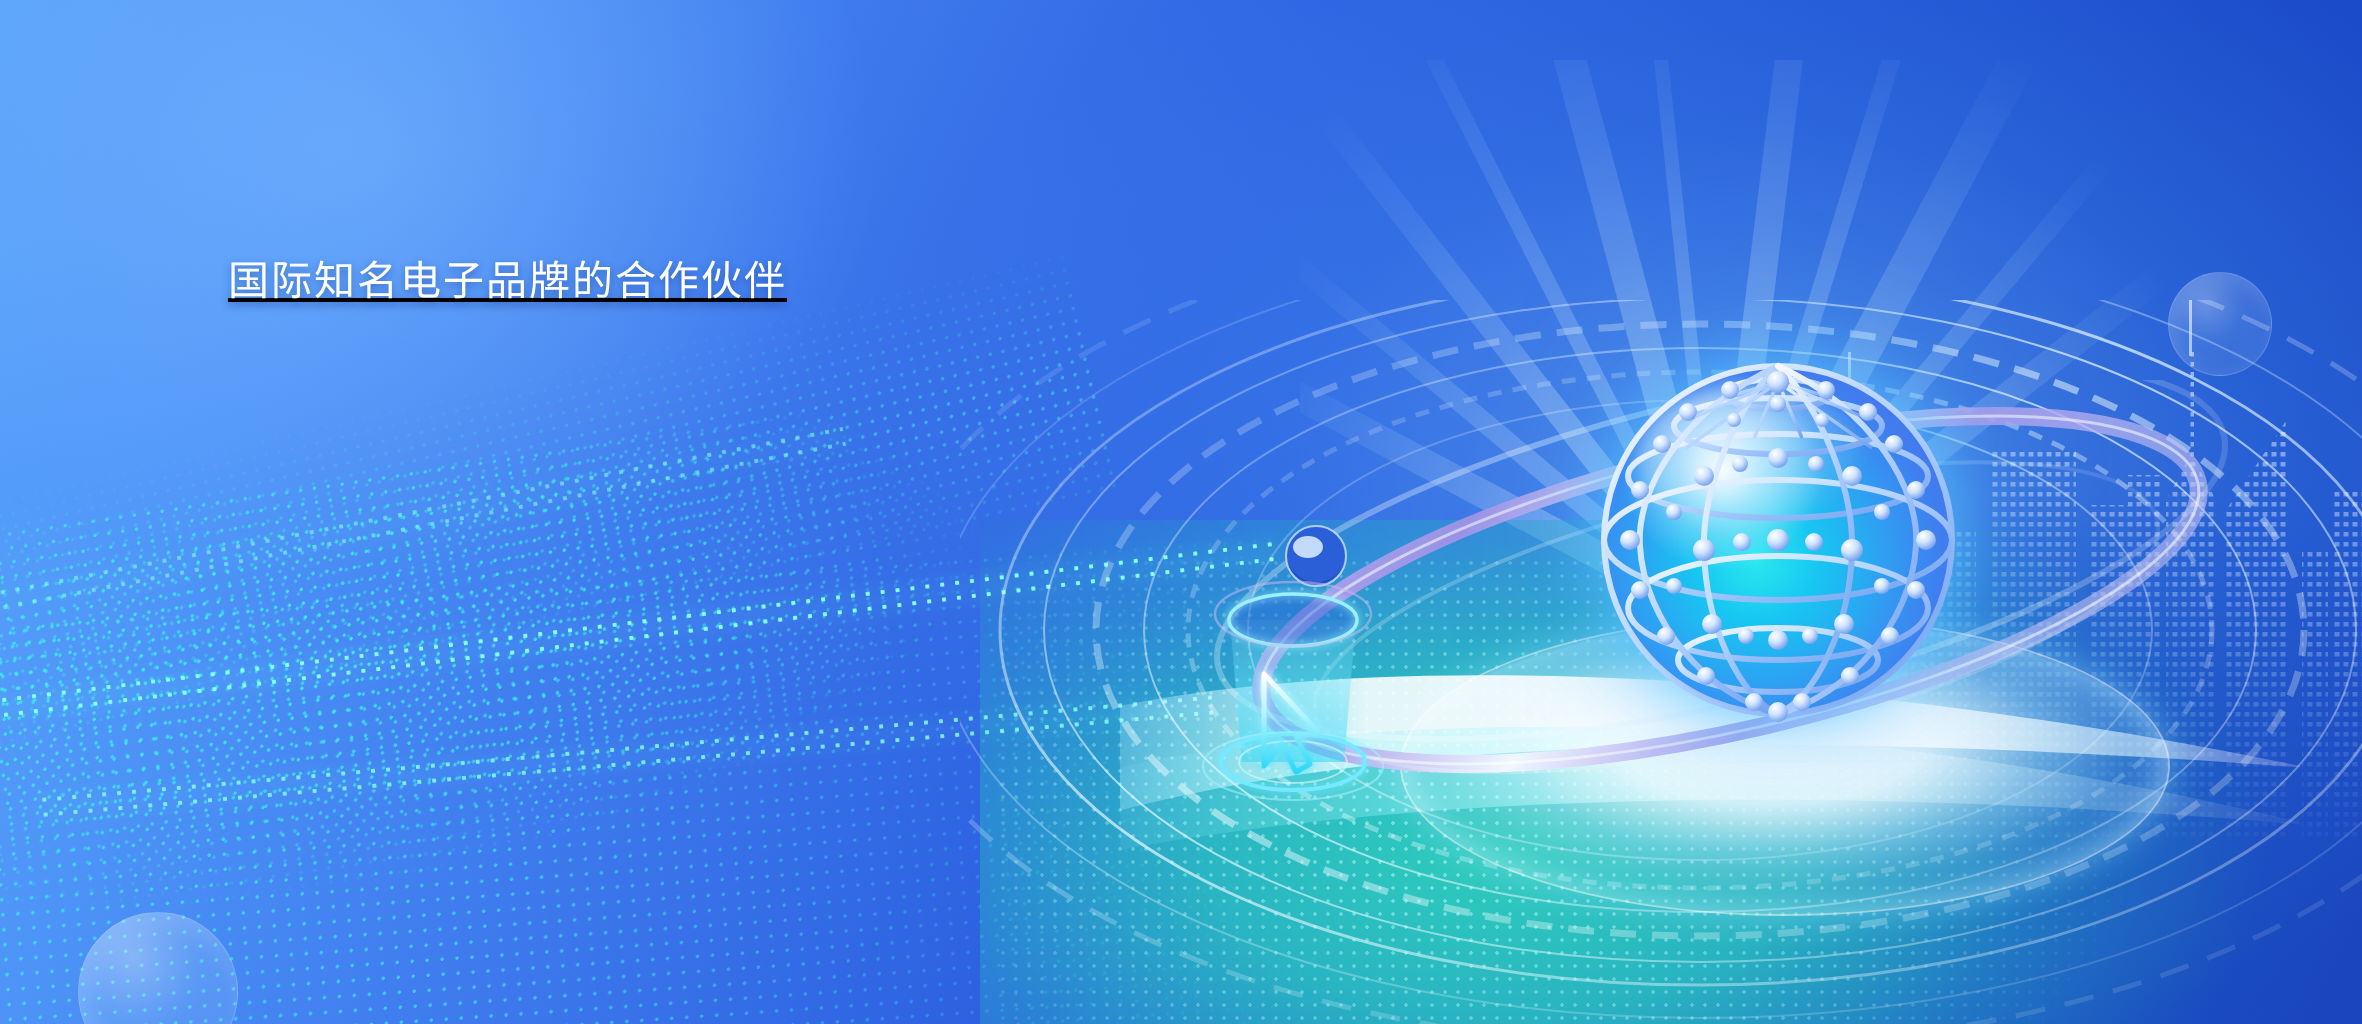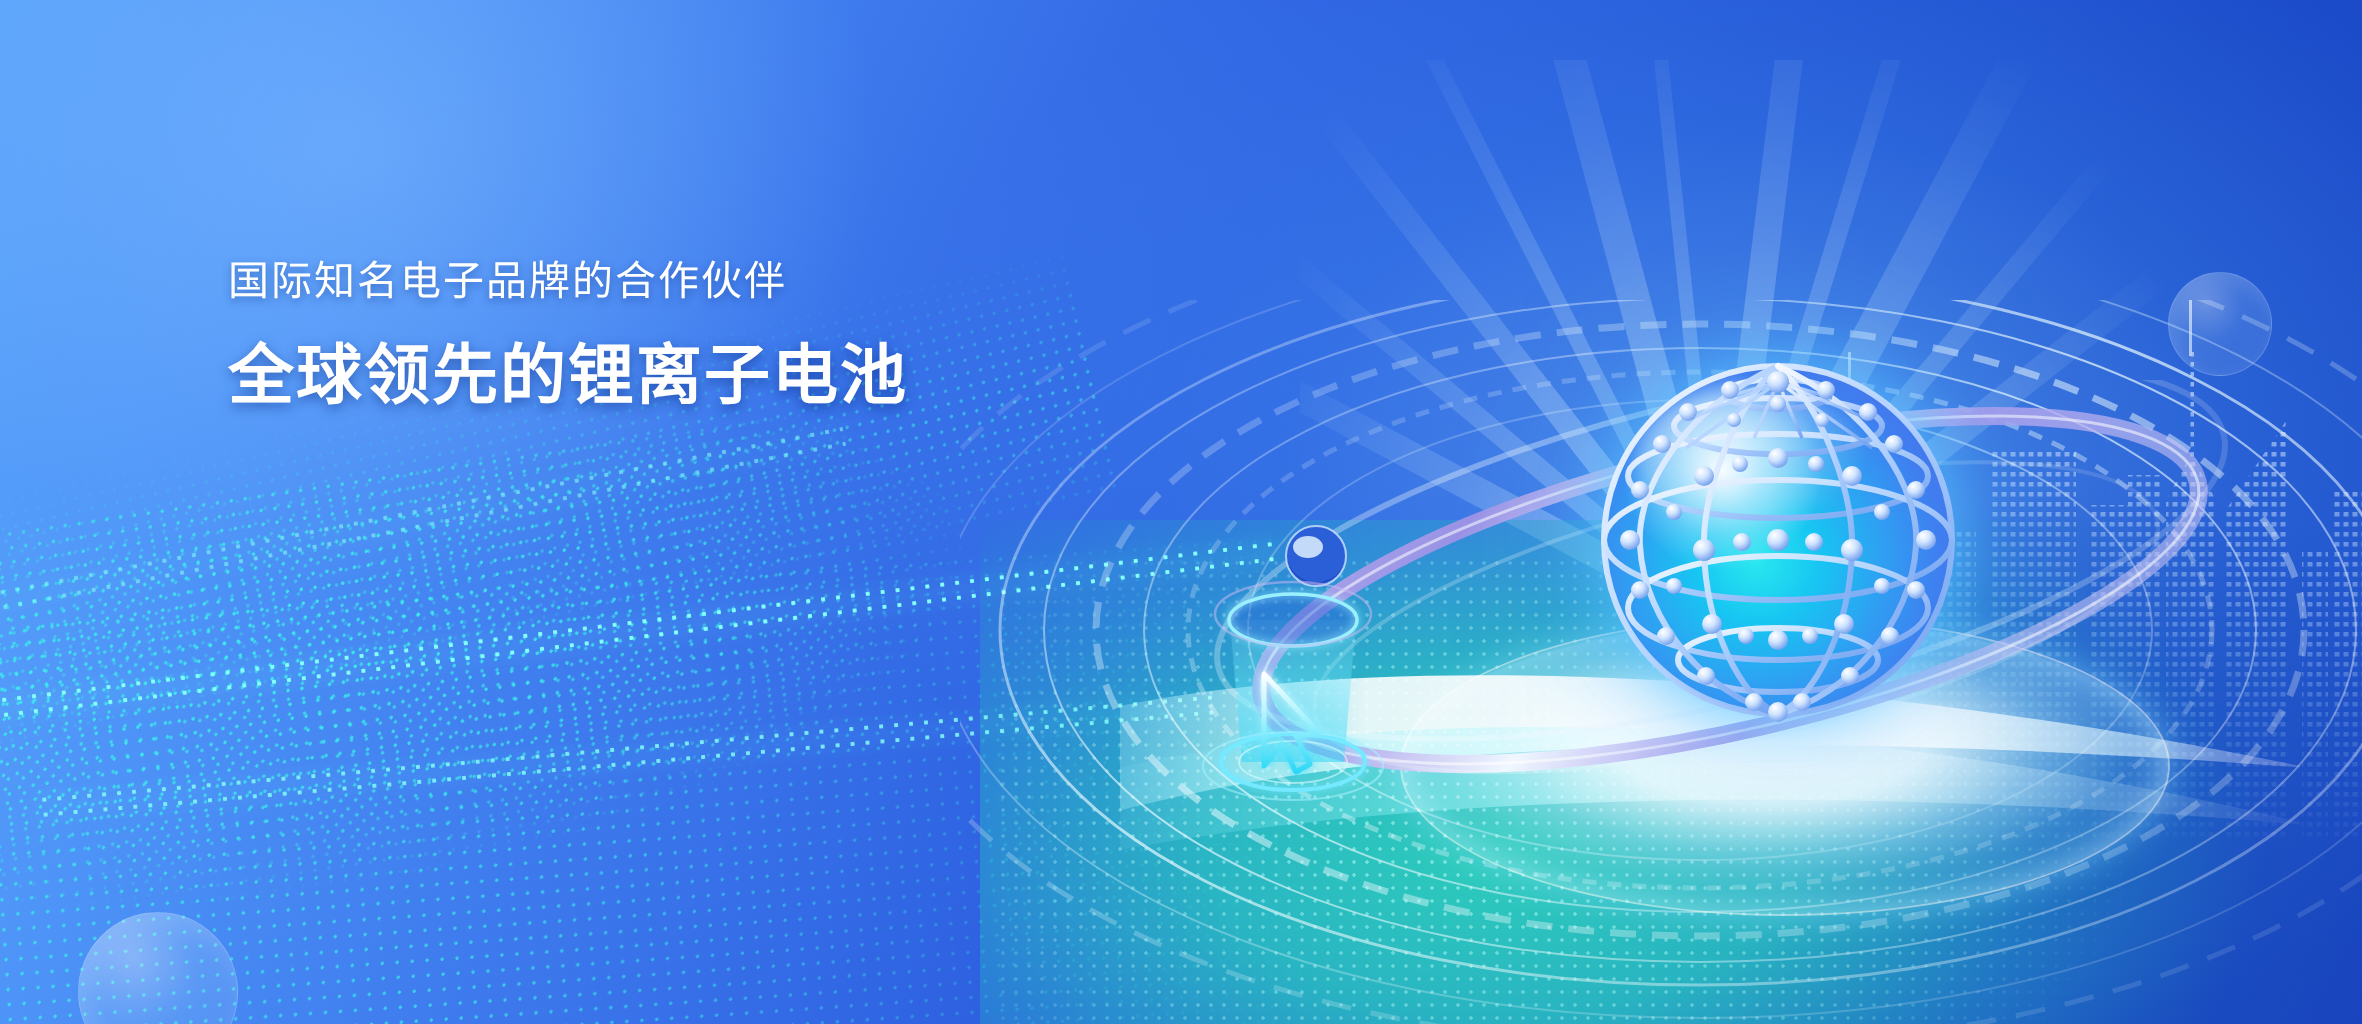--- a/index.html
+++ b/index.html
@@ -166,21 +166,21 @@
   }
   #bubble-bl{
     left:78px; top:912px; width:160px; height:160px;
     background:radial-gradient(circle at 34% 28%, rgba(255,255,255,.34) 0%, rgba(200,235,255,.18) 40%, rgba(130,200,255,.08) 70%, rgba(90,170,245,.02) 100%);
     border:1px solid rgba(215,240,255,.32);
     box-shadow:inset -14px -14px 34px rgba(255,255,255,.10), inset 10px 12px 26px rgba(255,255,255,.14);
   }
 
   
   #text-block{
-    position:absolute; left:228px; top:258px; width:900px; z-index:30;
+    position:absolute; left:228px; top:258px; width:900px; z-index:30;text-decoration:underline;
   }
   #eyebrow{
     font-size:41px; line-height:1.15; color:#ffffff; letter-spacing:2px;
     font-weight:400;
     text-shadow:0 3px 9px rgba(10,45,130,.45);
     margin-bottom:28px;
     white-space:nowrap;
   }
   .headline-line{
     font-size:66px; line-height:1.30; color:#ffffff; font-weight:700; letter-spacing:2px;
@@ -486,16 +486,15 @@
     <ellipse cx="125" cy="196" rx="54" ry="21" fill="none" stroke="#d8fbff" stroke-width="1.8" opacity=".6"></ellipse>
 
     <path d="M 96 108 L 96 200 L 114 178 L 128 206 L 142 198 L 128 170 L 152 168 Z" fill="none" stroke="url(#arrowG)" stroke-width="5" stroke-linejoin="round" filter="url(#glow)"></path>
   </svg>
 
   <div class="bubble" id="bubble-tr"></div>
   <div class="bubble" id="bubble-bl"></div>
 
   <div id="text-block">
     <div id="eyebrow">国际知名电子品牌的合作伙伴</div>
-    <div class="headline-line">全球领先的锂离子电池</div>
   </div>
 
 </div>
 
 </body></html>

